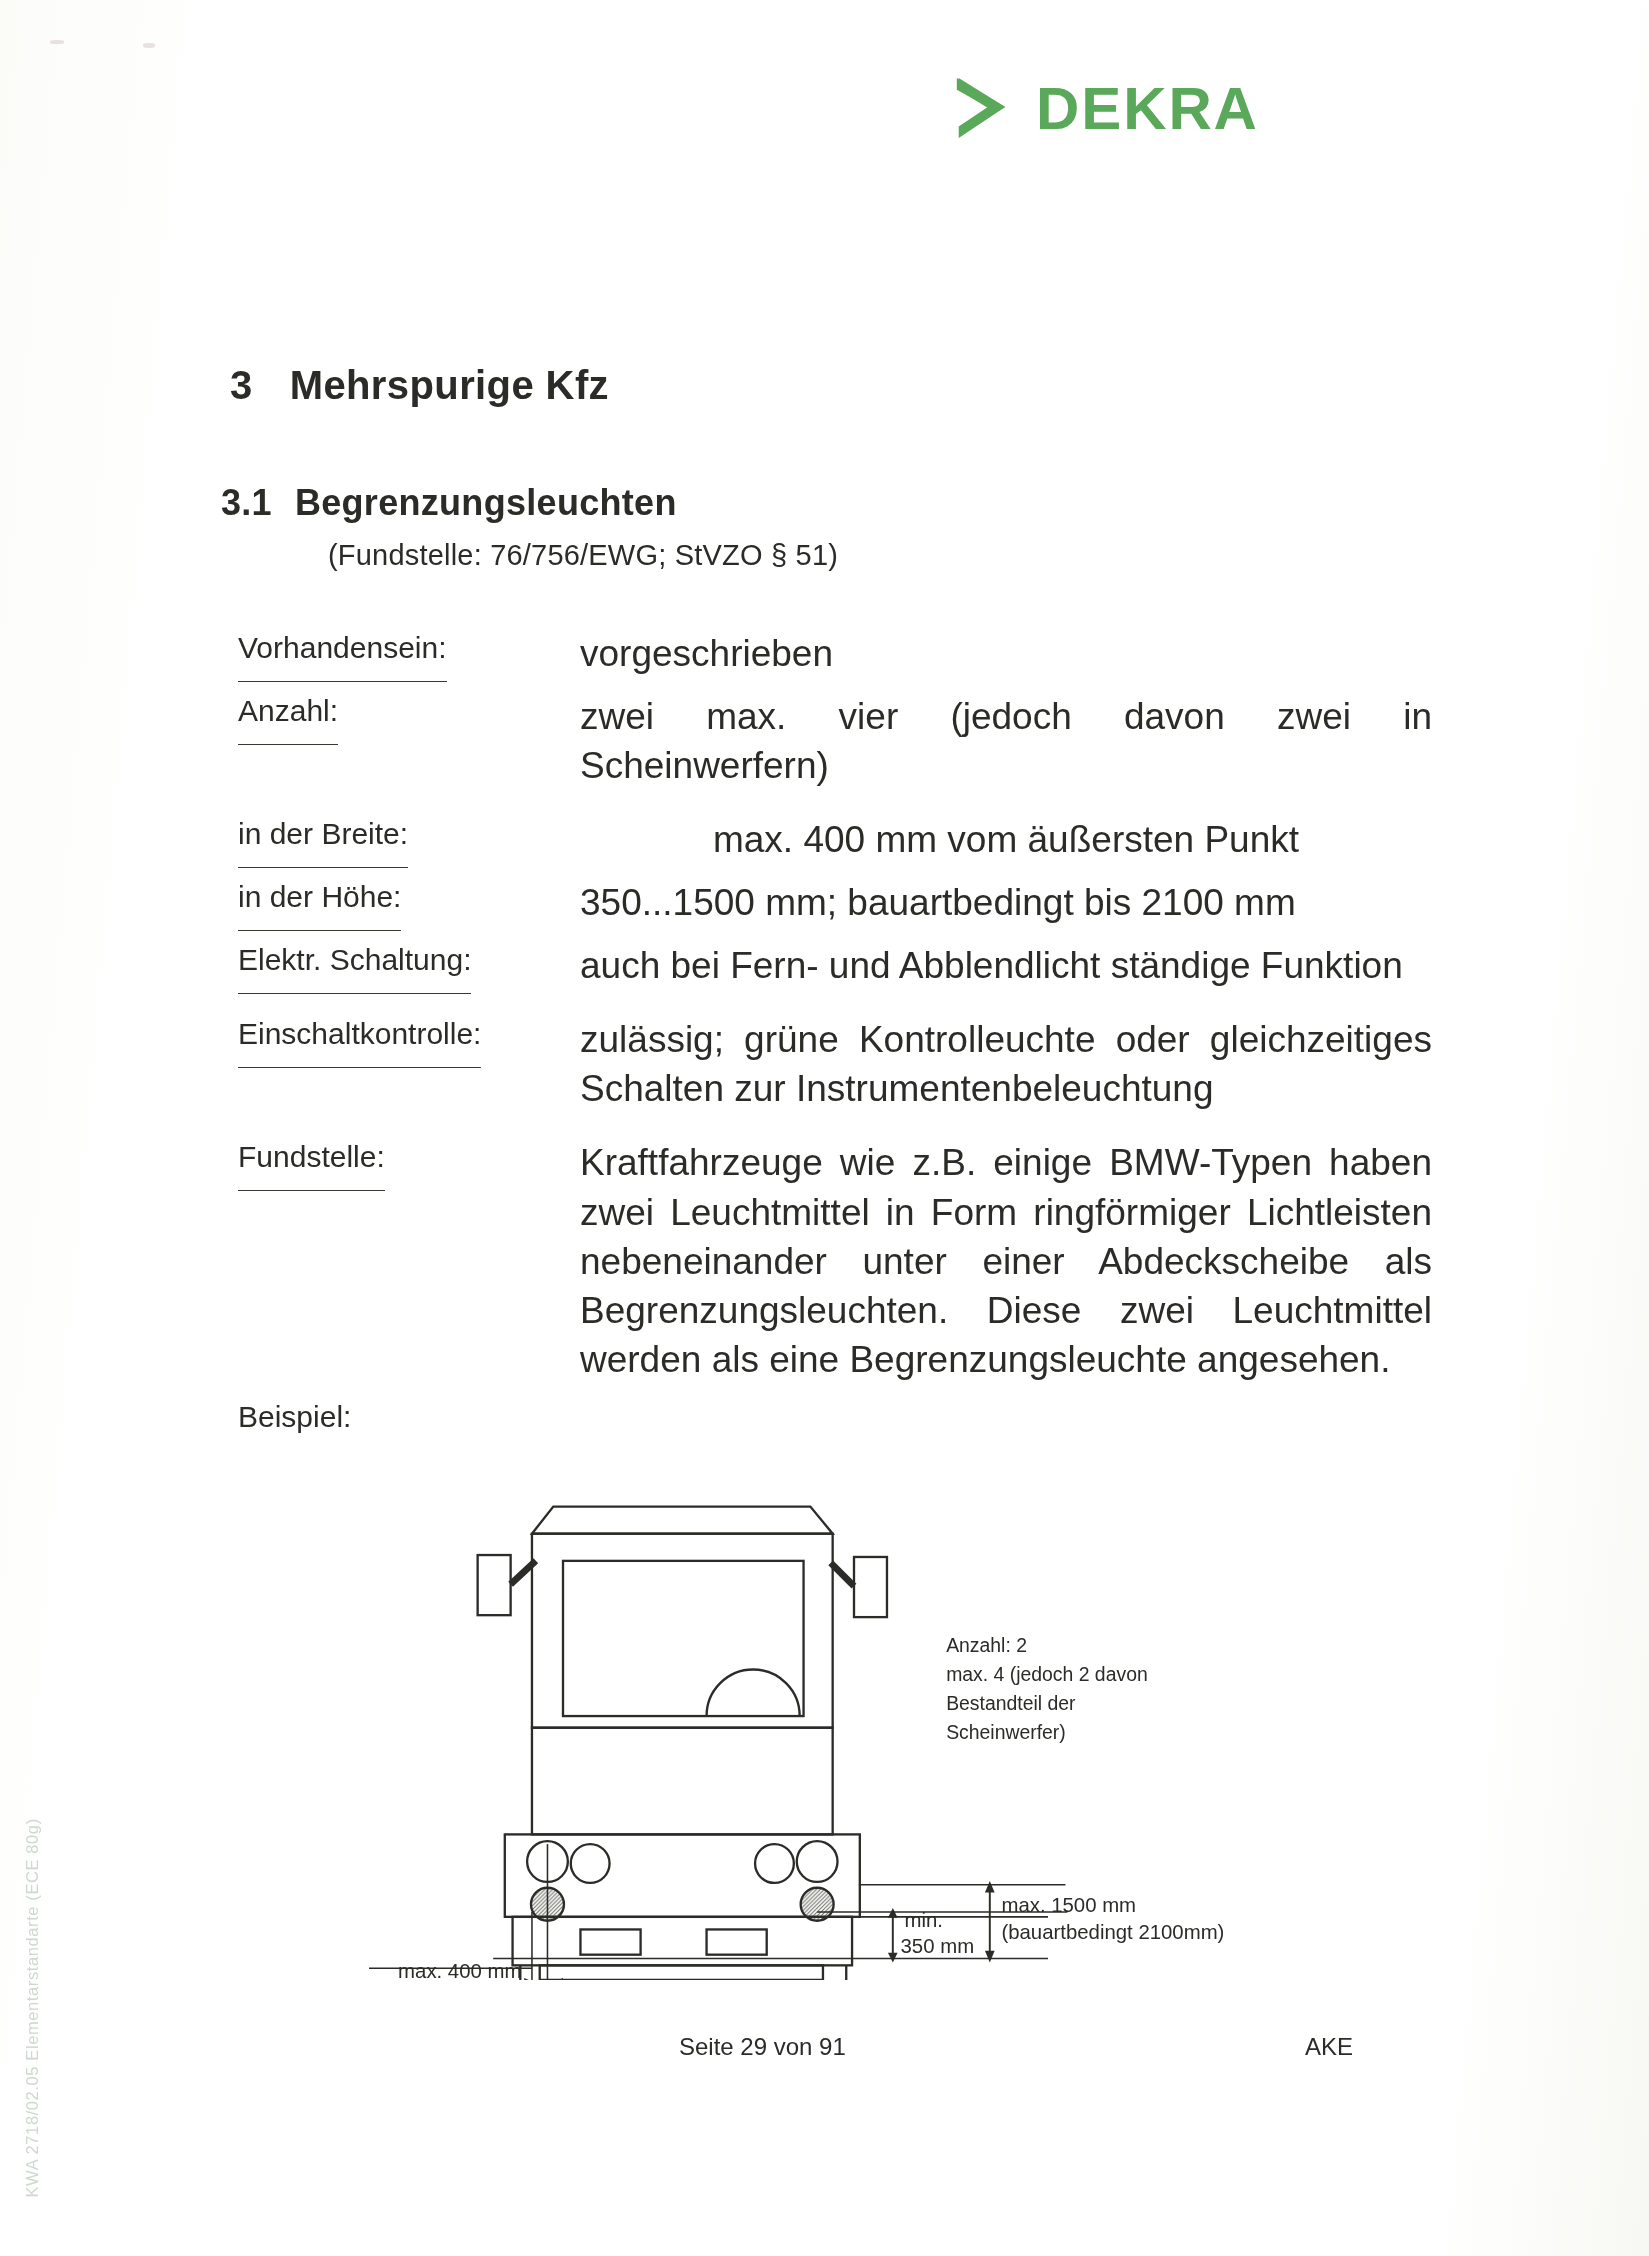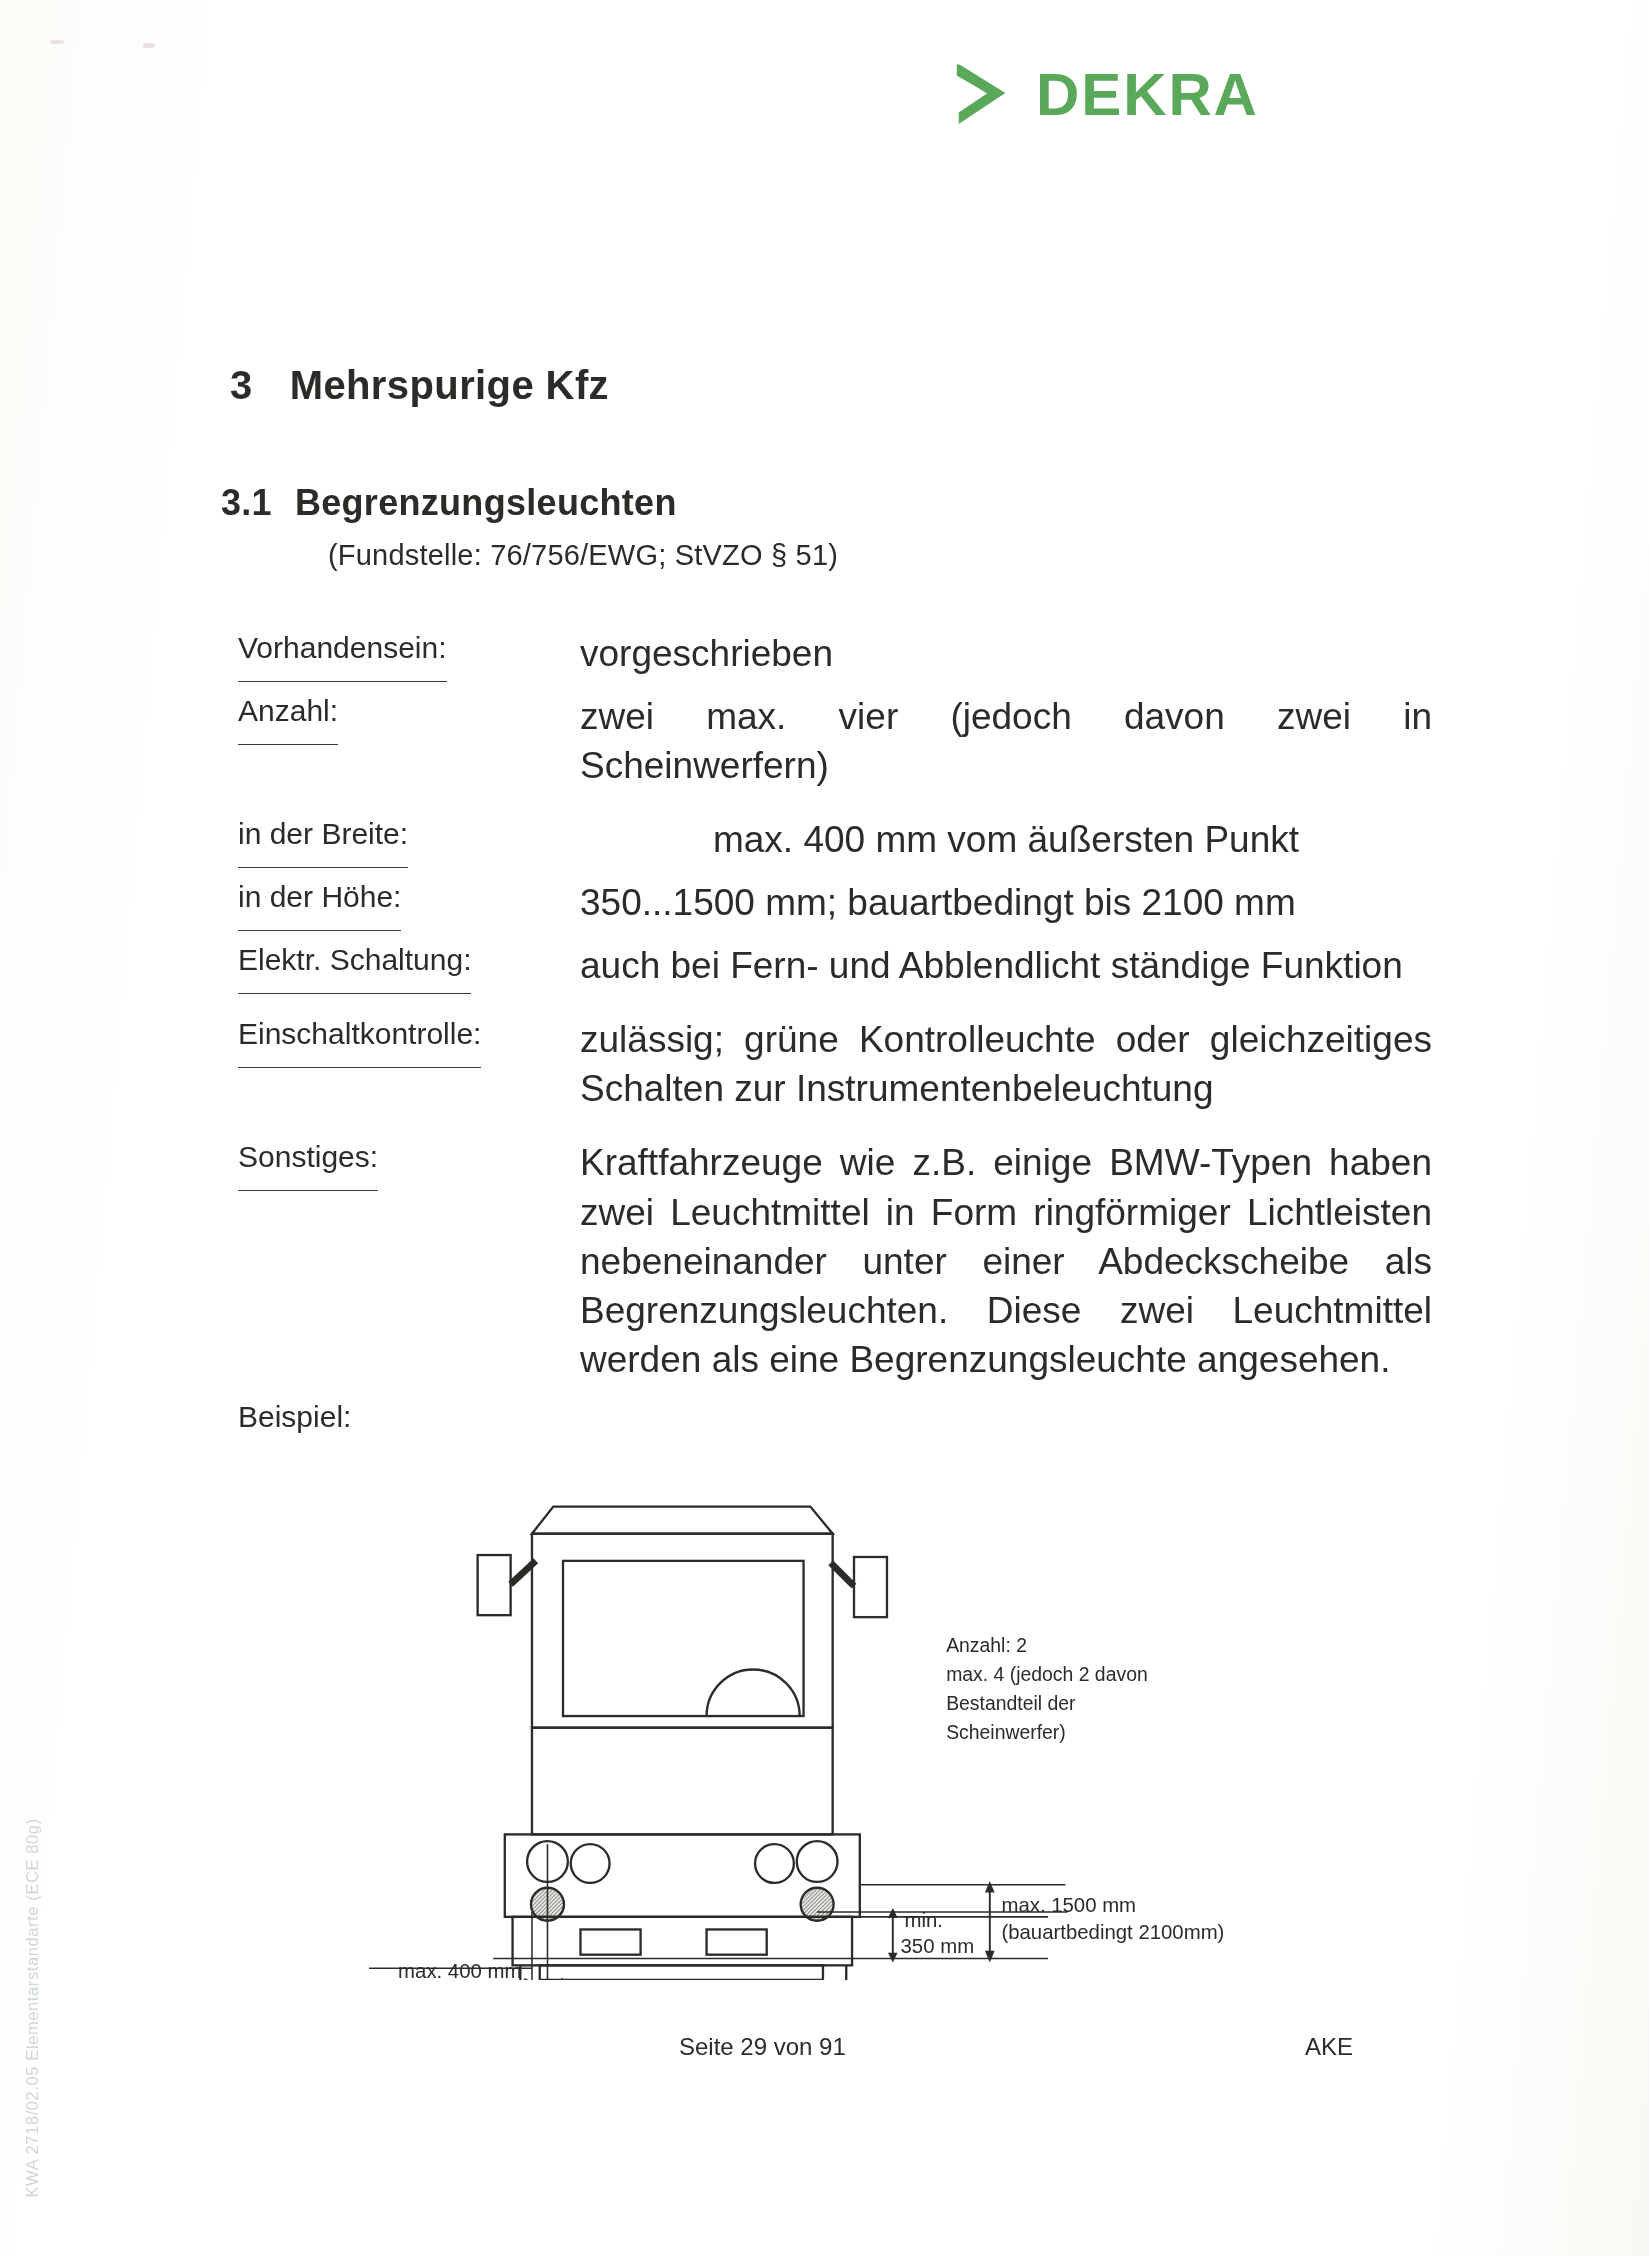--- a/index.html
+++ b/index.html
@@ -15,21 +15,21 @@
   .page{
     position:absolute;inset:0;
     background:
       linear-gradient(95deg, #fbfbf8 0%, #ffffff 12%, #ffffff 88%, #f7f7f3 100%);
   }
   
   .speck{position:absolute;background:#d9c8c8;opacity:.55;border-radius:40%;}
 
   
   .logo-wrap{
-    position:absolute;left:951px;top:62px;
+    position:absolute;left:951px;top:76px;
     display:flex;align-items:center;gap:25px;
   }
   .logo-mark{
     width:60px;height:66px;flex:0 0 auto;
   }
   .logo-text{
     font-size:60px;font-weight:bold;letter-spacing:1.9px;
     color:#5aa85a;line-height:1;
     font-family:"Liberation Sans", sans-serif;
   }
@@ -156,21 +156,21 @@
       <div class="lbl"><span>Elektr. Schaltung:</span></div>
       <div class="val">auch bei Fern- und Abblendlicht ständige Funktion</div>
     </div>
 
     <div class="row gap-lg">
       <div class="lbl"><span>Einschaltkontrolle:</span></div>
       <div class="val">zulässig; grüne Kontrolleuchte oder gleichzeitiges Schalten zur Instrumentenbeleuchtung</div>
     </div>
 
     <div class="row">
-      <div class="lbl"><span>Sonstiges:</span></div>
+      <div class="lbl"><span>Fundstelle:</span></div>
       <div class="val">Kraftfahrzeuge wie z.B. einige BMW-Typen haben zwei Leuchtmittel in Form ringförmiger Lichtleisten nebeneinander unter einer Abdeckscheibe als Begrenzungsleuchten. Diese zwei Leuchtmittel werden als eine Begrenzungsleuchte angesehen.</div>
     </div>
 
   </div>
 
   <div class="beispiel">Beispiel:</div>
 
   <div class="drawing">
     <svg viewBox="0 0 1000 540" width="970" height="524">
       <g fill="none" stroke="#2b2b28" stroke-width="2.4" stroke-linejoin="miter">

